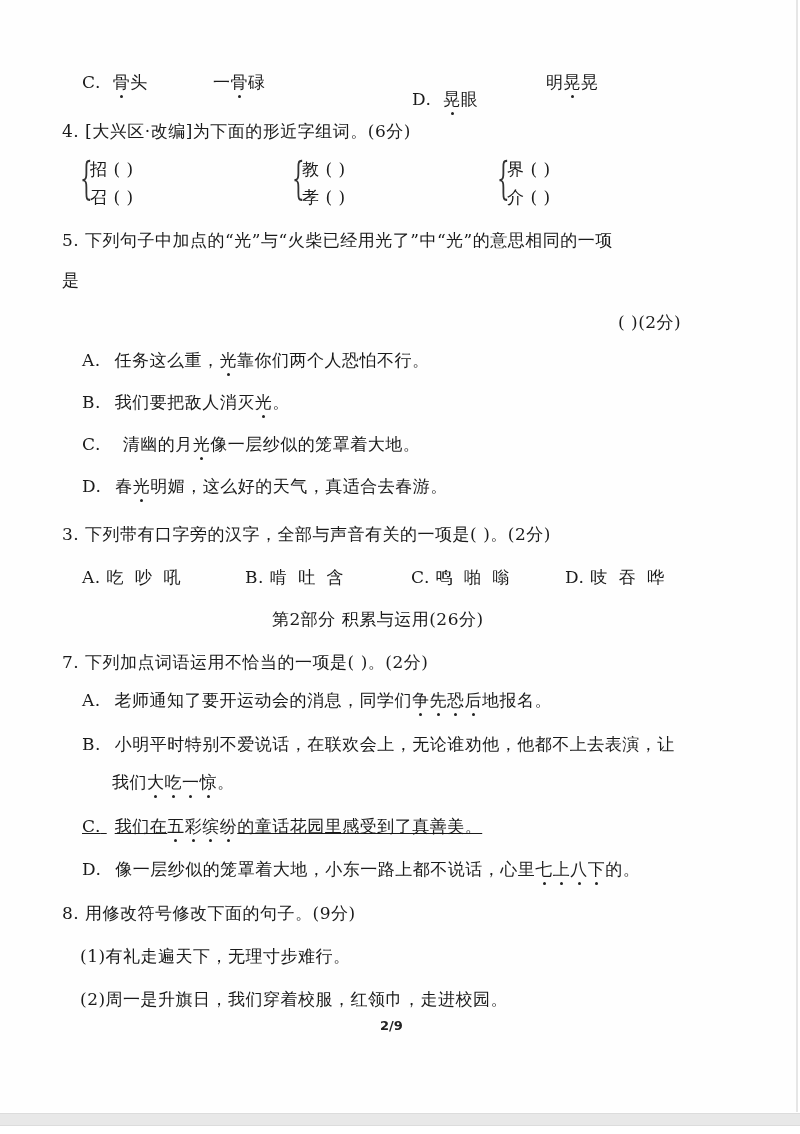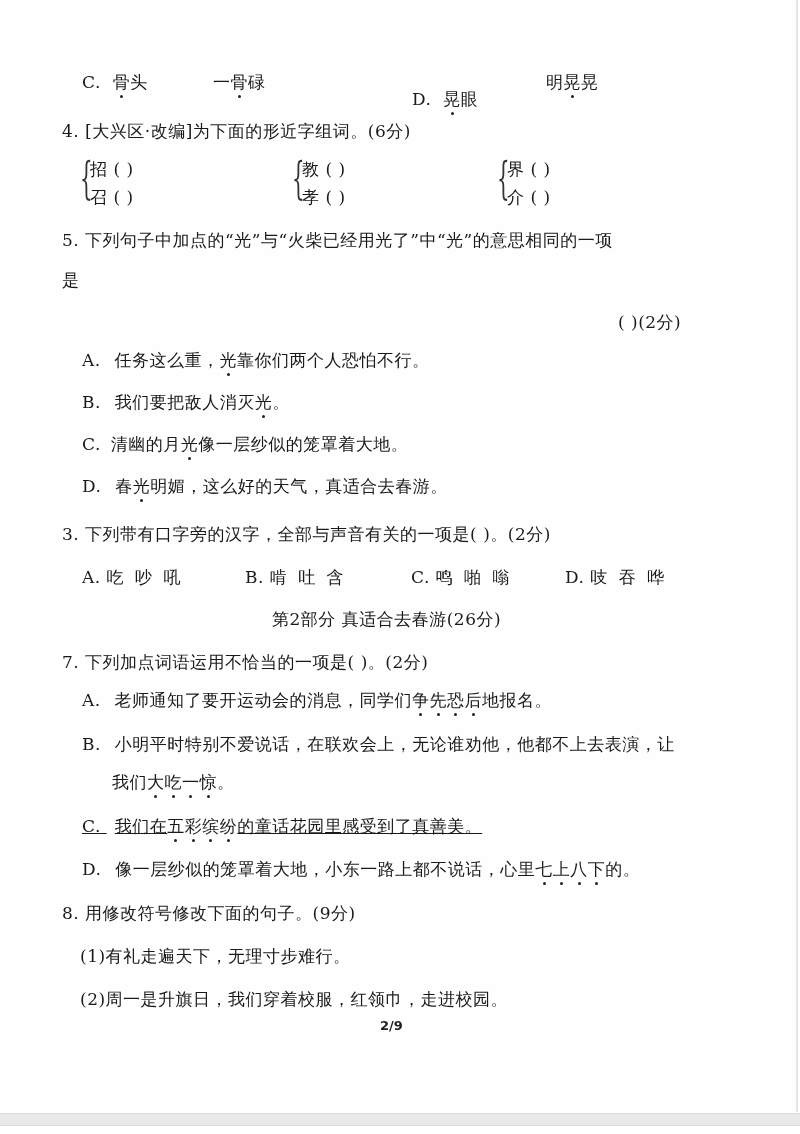--- a/index.html
+++ b/index.html
@@ -85,34 +85,34 @@
     <div class="line" style="left:82px; top:349px;">
       <span>A.</span>
       <span style="margin-left:8px">任务这么重，</span><span class="dot">光</span><span>靠你们两个人恐怕不行。</span>
     </div>
     <div class="line" style="left:82px; top:391px;">
       <span>B.</span>
       <span style="margin-left:8px">我们要把敌人消灭</span><span class="dot">光</span><span>。</span>
     </div>
     <div class="line" style="left:82px; top:433px;">
       <span>C.</span>
-      <span style="margin-left:4px">清幽的月</span><span class="dot">光</span><span>像一层纱似的笼罩着大地。</span>
+      <span style="margin-left:16px">清幽的月</span><span class="dot">光</span><span>像一层纱似的笼罩着大地。</span>
     </div>
     <div class="line" style="left:82px; top:475px;">
       <span>D.</span>
       <span style="margin-left:8px">春</span><span class="dot">光</span><span>明媚，这么好的天气，真适合去春游。</span>
     </div>
 
     <div class="line" style="left:62px; top:523px;">3. 下列带有口字旁的汉字，全部与声音有关的一项是(     )。(2分)</div>
     <div class="line" style="left:82px; top:566px;"><span>A.</span> <span style="letter-spacing:3px">吃 吵 吼</span></div>
     <div class="line" style="left:245px; top:566px;"><span>B.</span> <span style="letter-spacing:3px">啃 吐 含</span></div>
     <div class="line" style="left:411px; top:566px;"><span>C.</span> <span style="letter-spacing:3px">鸣 啪 嗡</span></div>
     <div class="line" style="left:565px; top:566px;"><span>D.</span> <span style="letter-spacing:3px">吱 吞 哗</span></div>
 
-    <div class="line" style="left:272px; top:608px;">第2部分  真适合去春游(26分)</div>
+    <div class="line" style="left:272px; top:608px;">第2部分  积累与运用(26分)</div>
 
     <div class="line" style="left:62px; top:651px;">7. 下列加点词语运用不恰当的一项是(     )。(2分)</div>
     <div class="line" style="left:82px; top:689px;">
       <span>A.</span>
       <span style="margin-left:8px">老师通知了要开运动会的消息，同学们</span><span class="dot">争</span><span class="dot">先</span><span class="dot">恐</span><span class="dot">后</span><span>地报名。</span>
     </div>
     <div class="line" style="left:82px; top:733px;">
       <span>B.</span>
       <span style="margin-left:8px">小明平时特别不爱说话，在联欢会上，无论谁劝他，他都不上去表演，让</span>
     </div>

